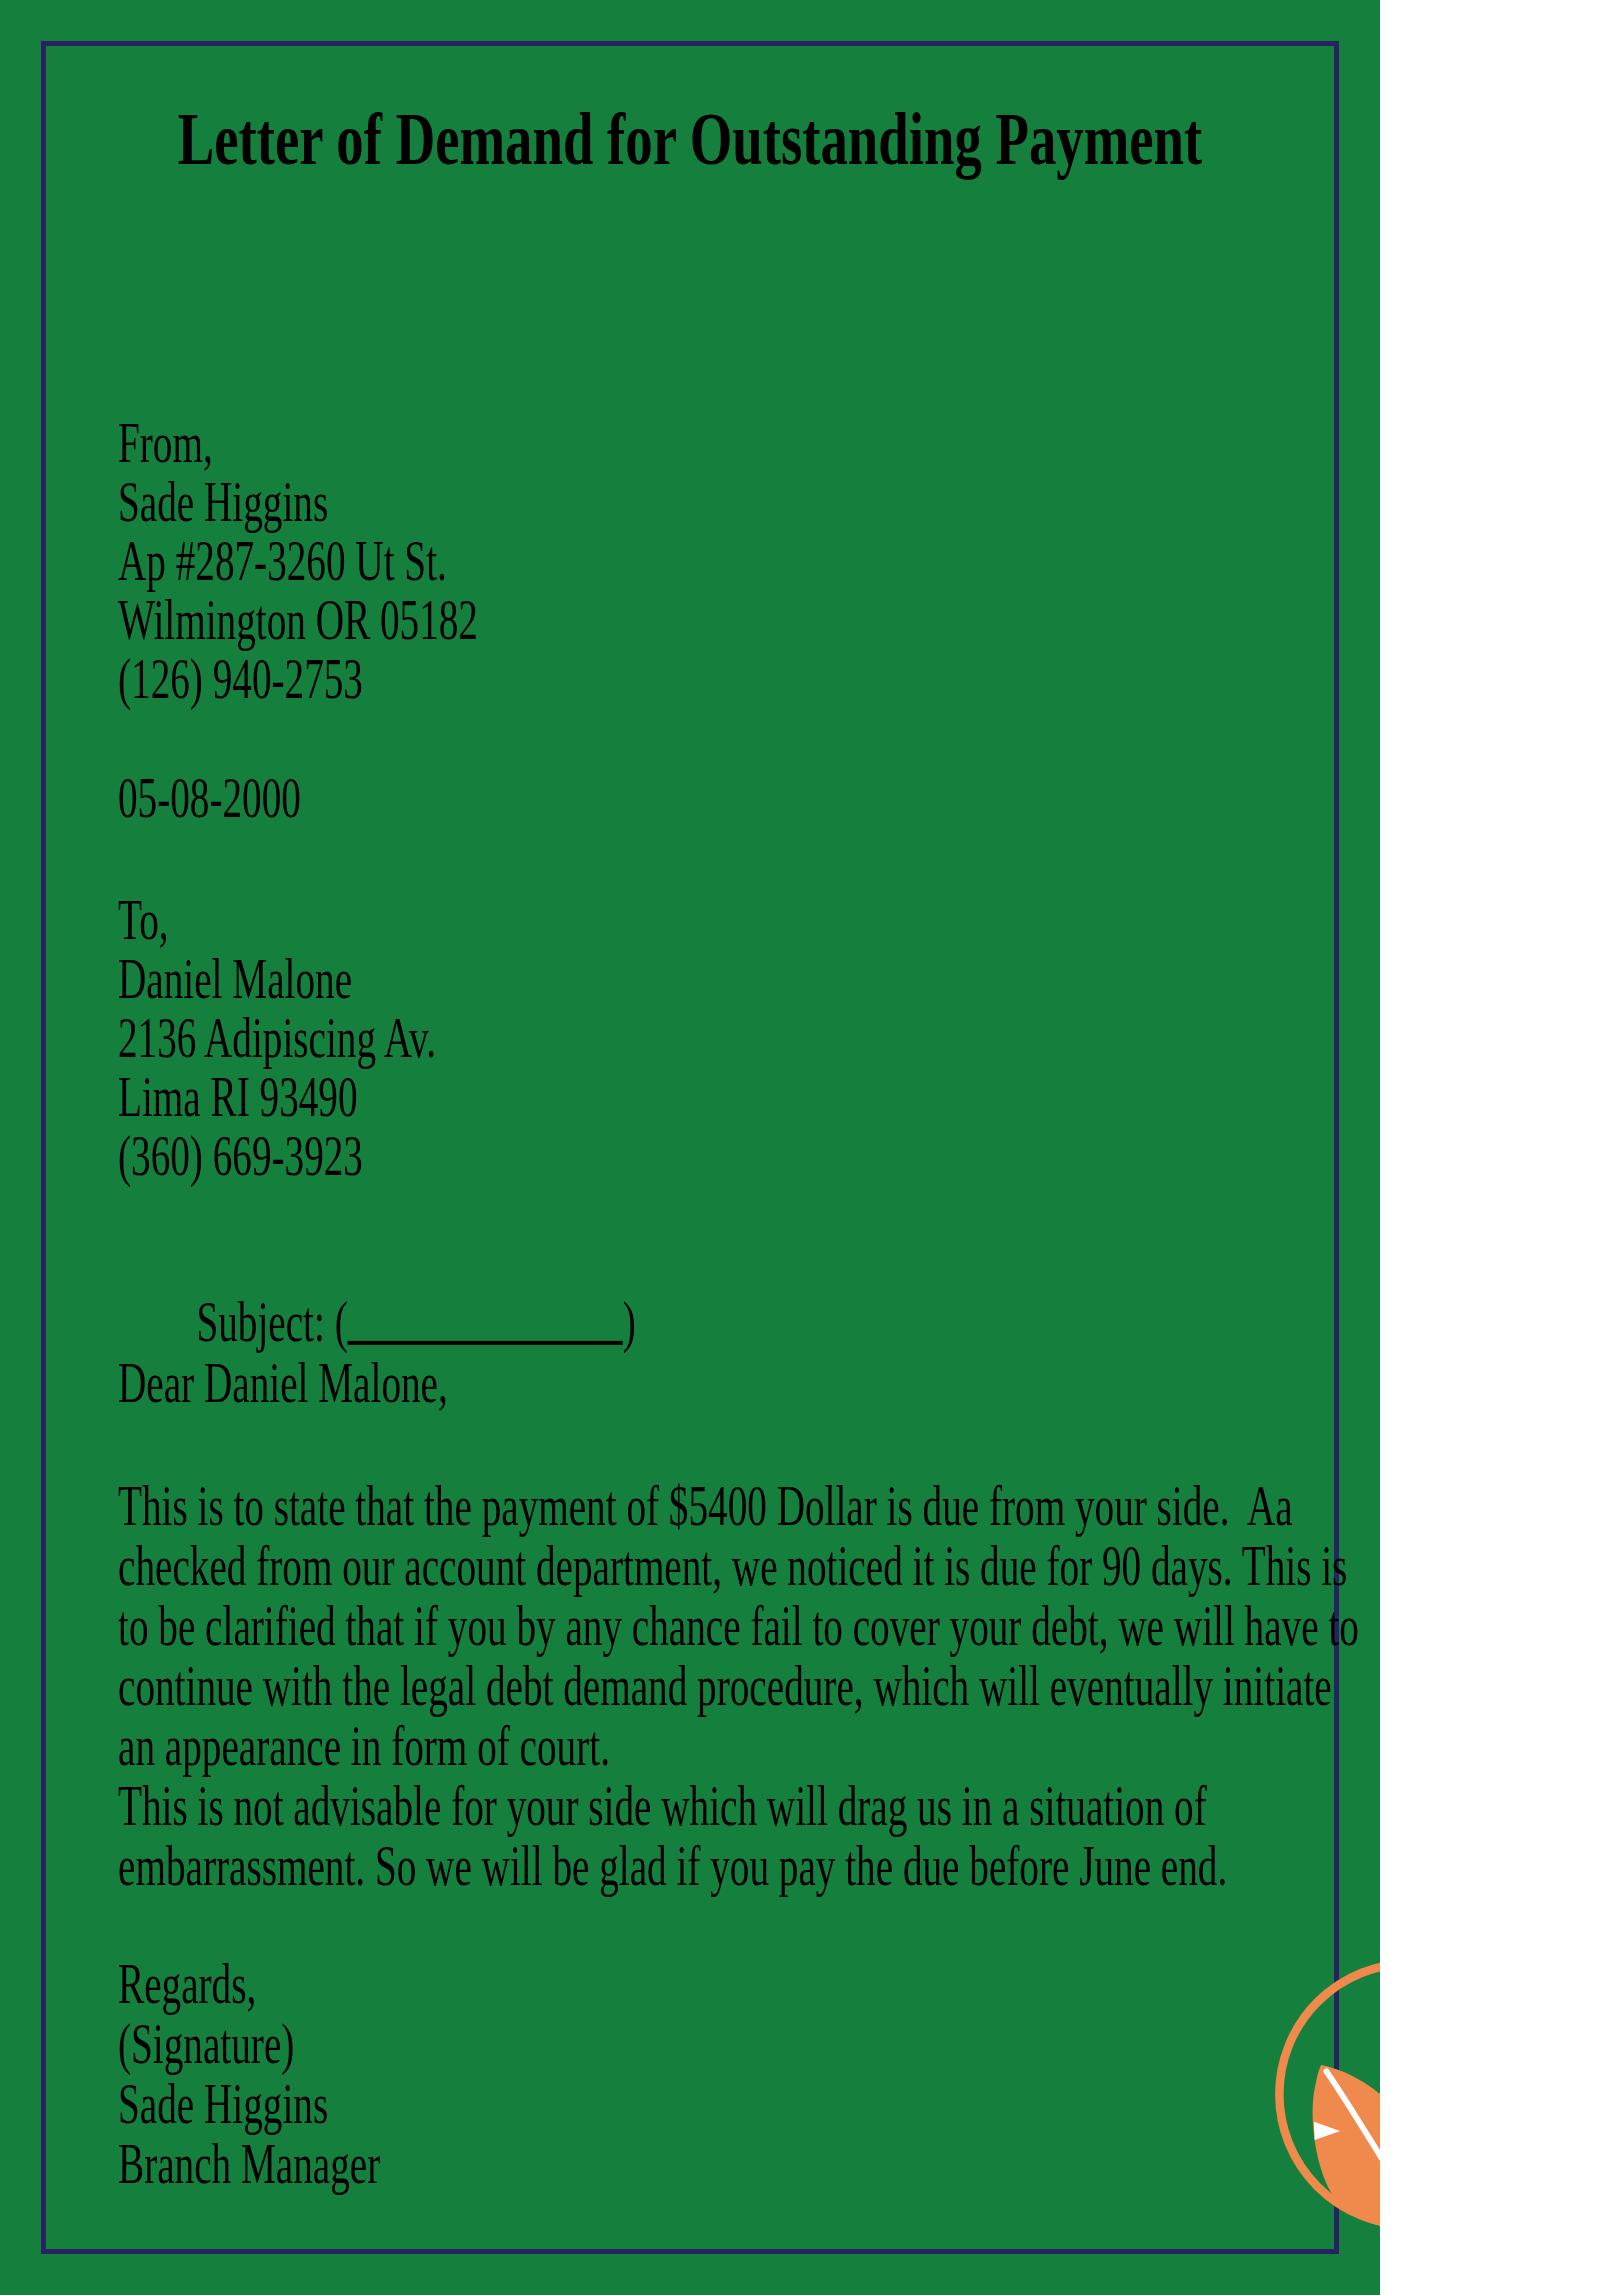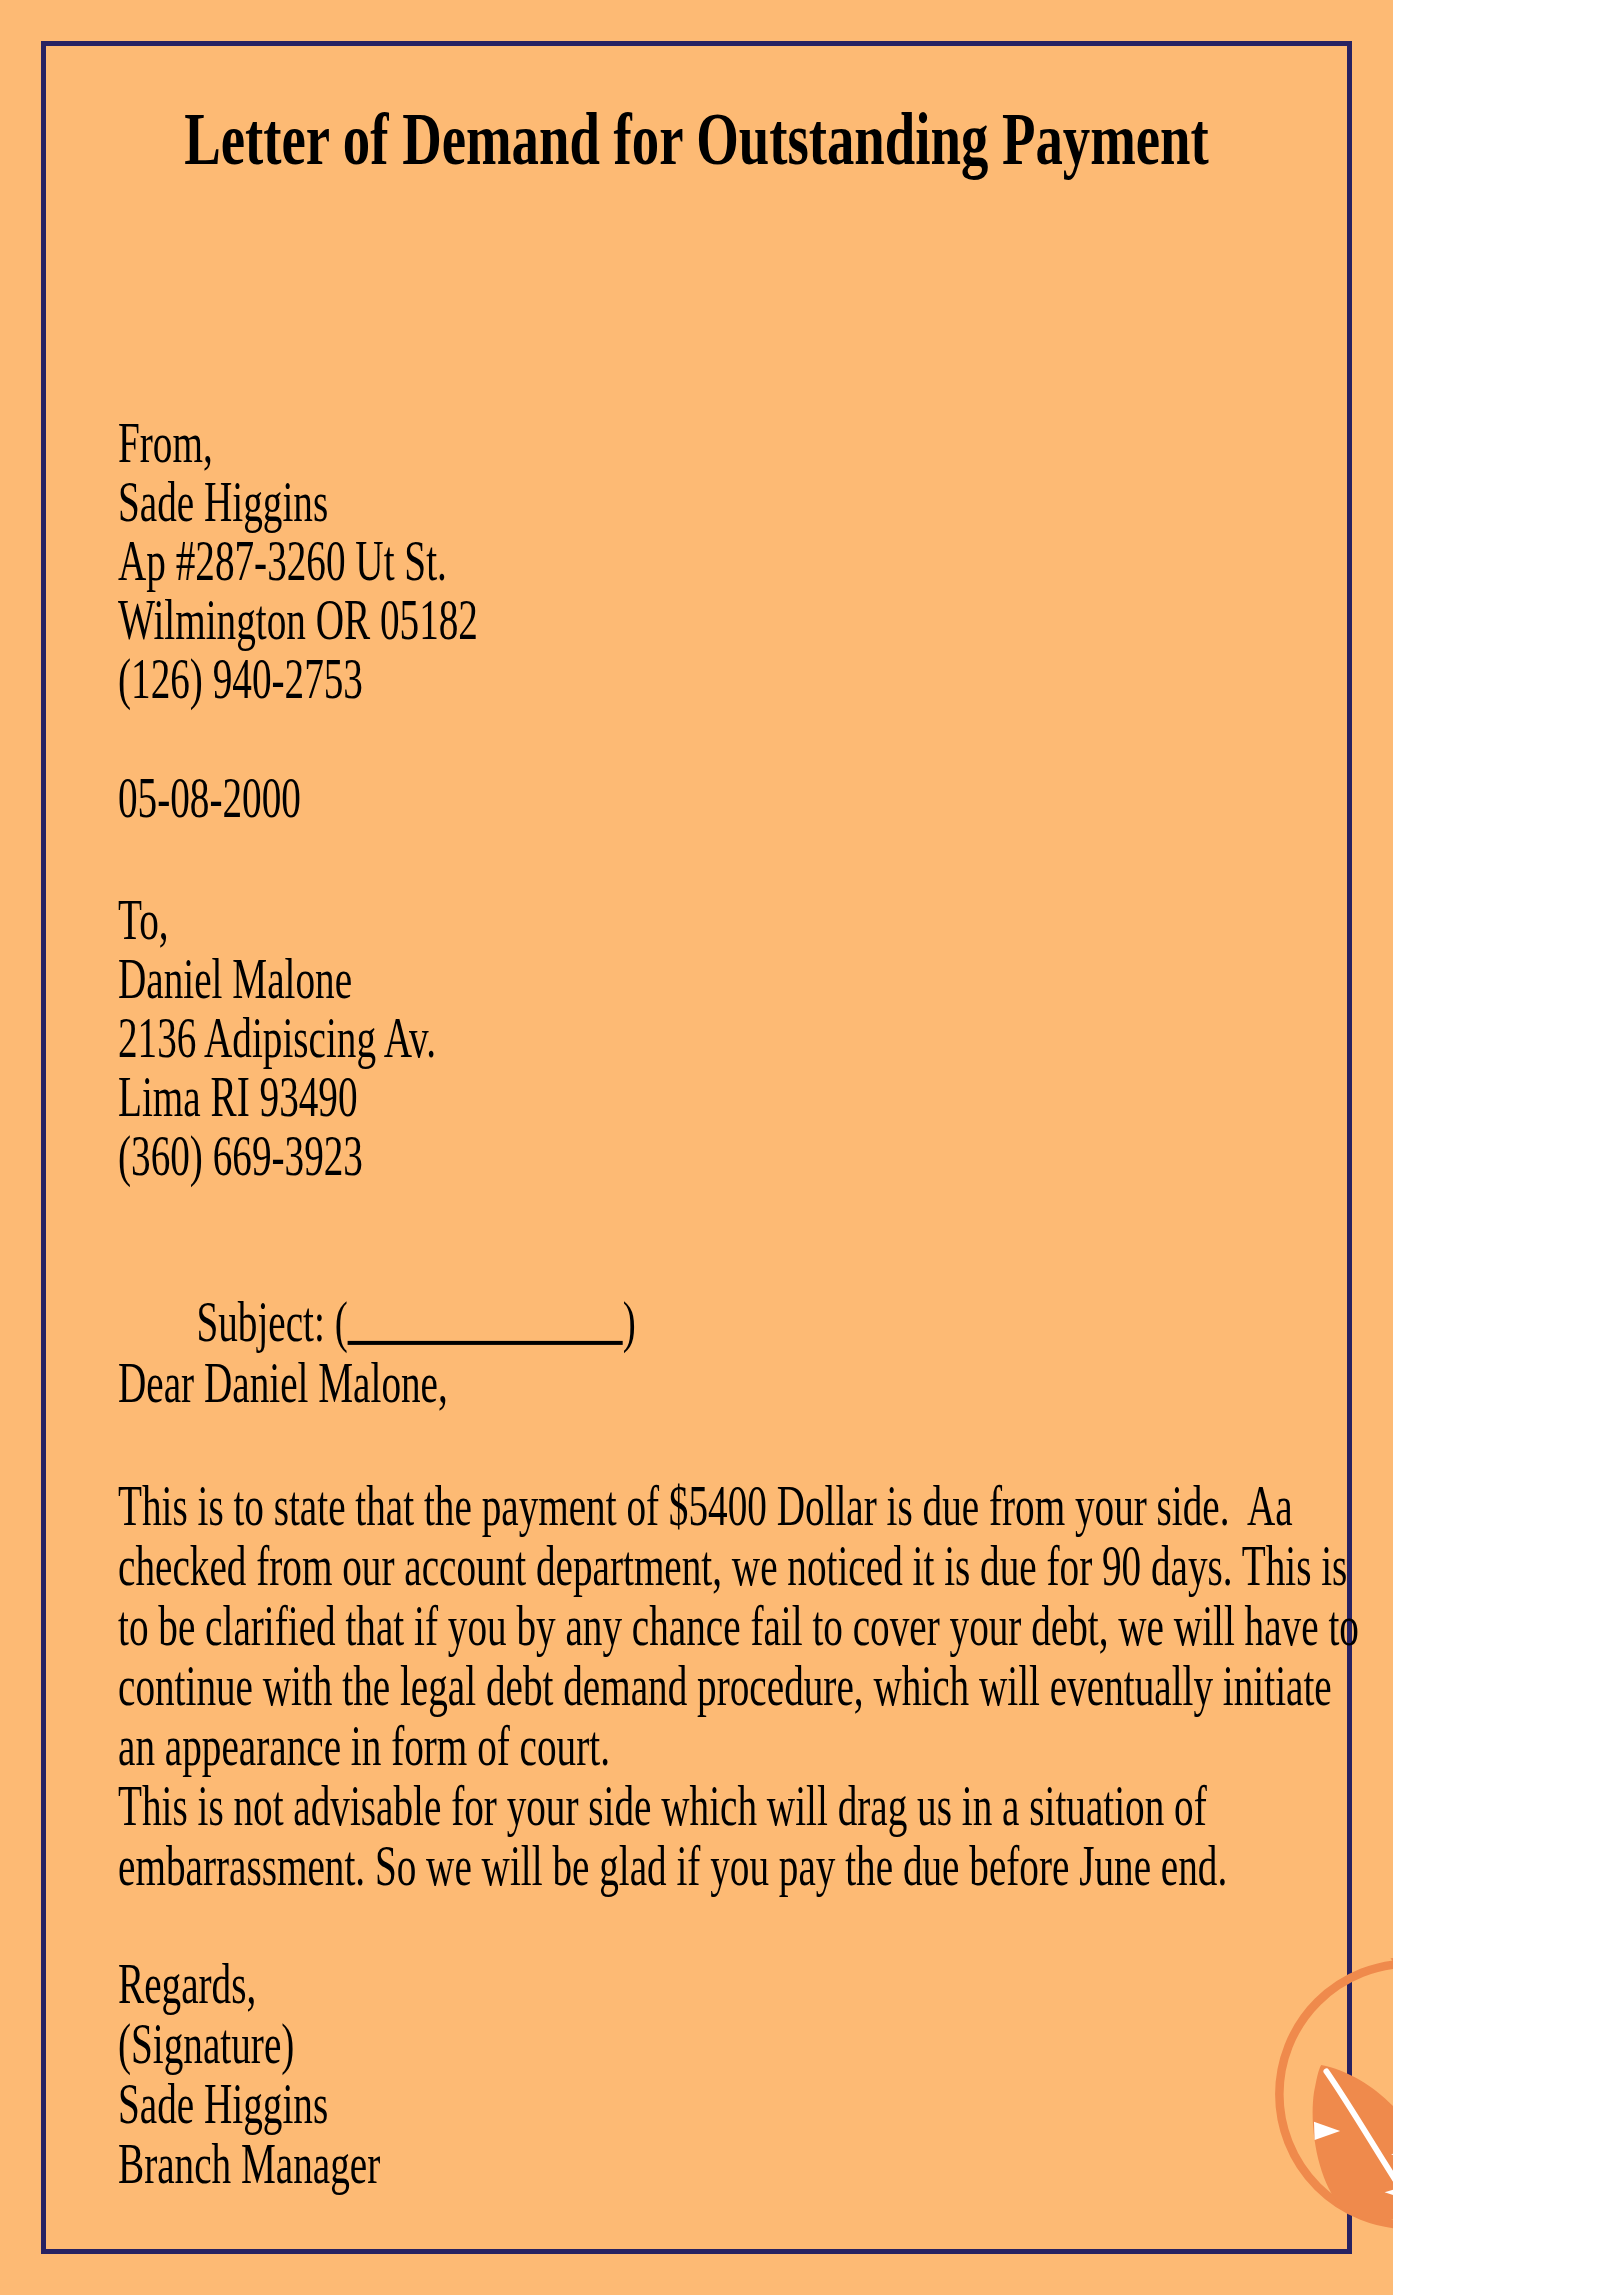--- a/index.html
+++ b/index.html
@@ -1,23 +1,22 @@
 <!DOCTYPE html>
 <html style="font-size:10.5px"><head>
 <meta charset="utf-8">
 <style>
   html,body{margin:0;padding:0;background:#ffffff;}
   .page{
     position:relative;
     width:1380px;height:2295px;
-    background:#fdba74;
+    background:#15803d;
     overflow:hidden;
     font-family:"Liberation Serif","DejaVu Serif",serif;
     color:#000;
-    padding-left:13px;
   }
   .page-border{
     position:absolute;
     left:41px;top:41px;right:41px;bottom:41px;
     border:5.9px solid #272262;
     pointer-events:none;
   }
   .letter-title{
     position:absolute;
     top:98px;left:0;right:0;

